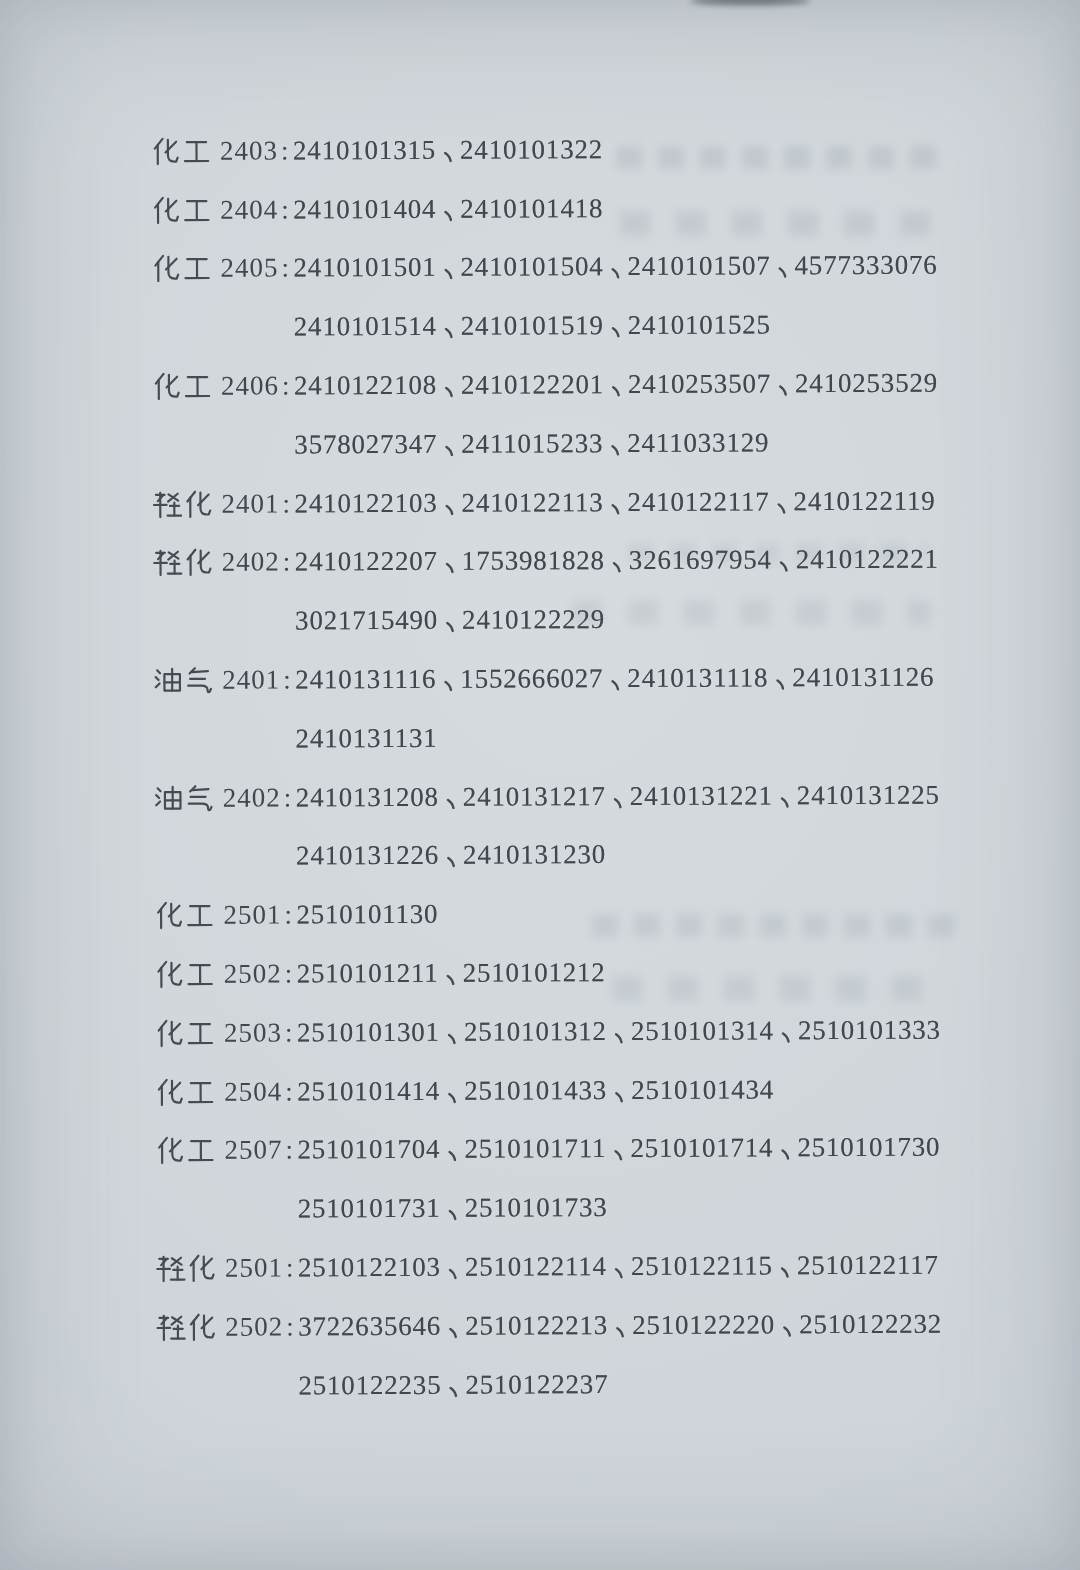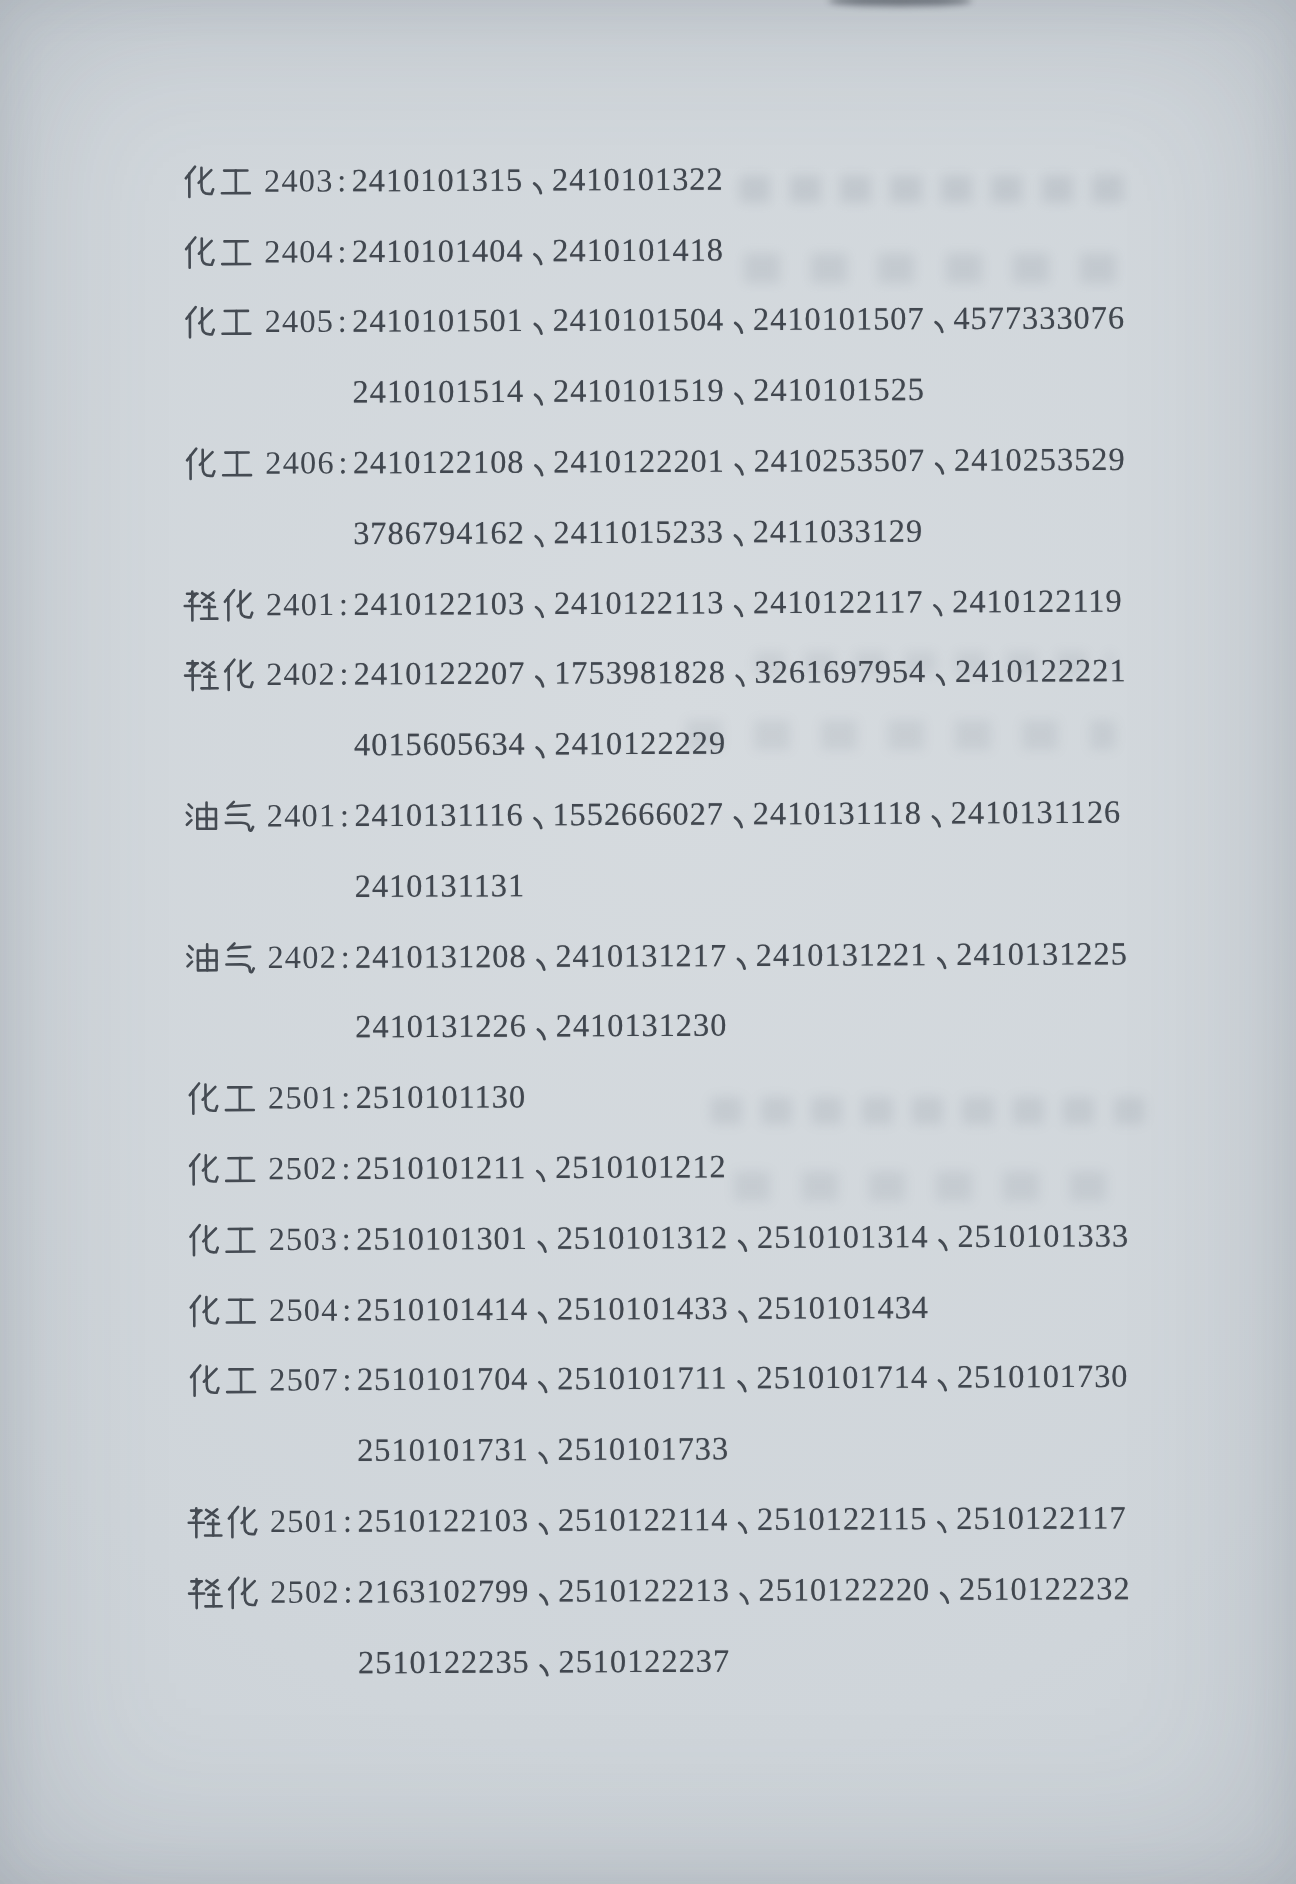--- a/index.html
+++ b/index.html
@@ -200,21 +200,21 @@
           <span class="sid">2410253507</span>
           <span class="tick"><svg width="13" height="13" viewBox="0 0 13 13">
               <path d="M3.2,2.2 Q7.5,5 8.6,10.2"></path>
             </svg></span>
           <span class="sid">2410253529</span>
         </div>
       </div>
       <div class="line">
         <div class="label"></div>
         <div class="nums">
-          <span class="sid">3786794162</span>
+          <span class="sid">3578027347</span>
           <span class="tick"><svg width="13" height="13" viewBox="0 0 13 13">
               <path d="M3.2,2.2 Q7.5,5 8.6,10.2"></path>
             </svg></span>
           <span class="sid">2411015233</span>
           <span class="tick"><svg width="13" height="13" viewBox="0 0 13 13">
               <path d="M3.2,2.2 Q7.5,5 8.6,10.2"></path>
             </svg></span>
           <span class="sid">2411033129</span>
         </div>
       </div>
@@ -300,21 +300,21 @@
           <span class="sid">3261697954</span>
           <span class="tick"><svg width="13" height="13" viewBox="0 0 13 13">
               <path d="M3.2,2.2 Q7.5,5 8.6,10.2"></path>
             </svg></span>
           <span class="sid">2410122221</span>
         </div>
       </div>
       <div class="line">
         <div class="label"></div>
         <div class="nums">
-          <span class="sid">4015605634</span>
+          <span class="sid">3021715490</span>
           <span class="tick"><svg width="13" height="13" viewBox="0 0 13 13">
               <path d="M3.2,2.2 Q7.5,5 8.6,10.2"></path>
             </svg></span>
           <span class="sid">2410122229</span>
         </div>
       </div>
       <div class="line">
         <div class="label">
           <span class="hz">
             <svg viewBox="0 0 32 32" width="31" height="31">
@@ -645,21 +645,21 @@
               <path d="M8,9 L8,29"></path>
               <path d="M27,6 L16,17"></path>
               <path d="M18.5,4 L18.5,20 Q18.5,26.5 25,26.5 L27,26.5 L28.5,22.5"></path>
             </svg>
           </span>
           <span class="sp"></span>
           <span class="ld">2502</span>
           <span class="ld-colon">:</span>
         </div>
         <div class="nums">
-          <span class="sid">2163102799</span>
+          <span class="sid">3722635646</span>
           <span class="tick"><svg width="13" height="13" viewBox="0 0 13 13">
               <path d="M3.2,2.2 Q7.5,5 8.6,10.2"></path>
             </svg></span>
           <span class="sid">2510122213</span>
           <span class="tick"><svg width="13" height="13" viewBox="0 0 13 13">
               <path d="M3.2,2.2 Q7.5,5 8.6,10.2"></path>
             </svg></span>
           <span class="sid">2510122220</span>
           <span class="tick"><svg width="13" height="13" viewBox="0 0 13 13">
               <path d="M3.2,2.2 Q7.5,5 8.6,10.2"></path>

